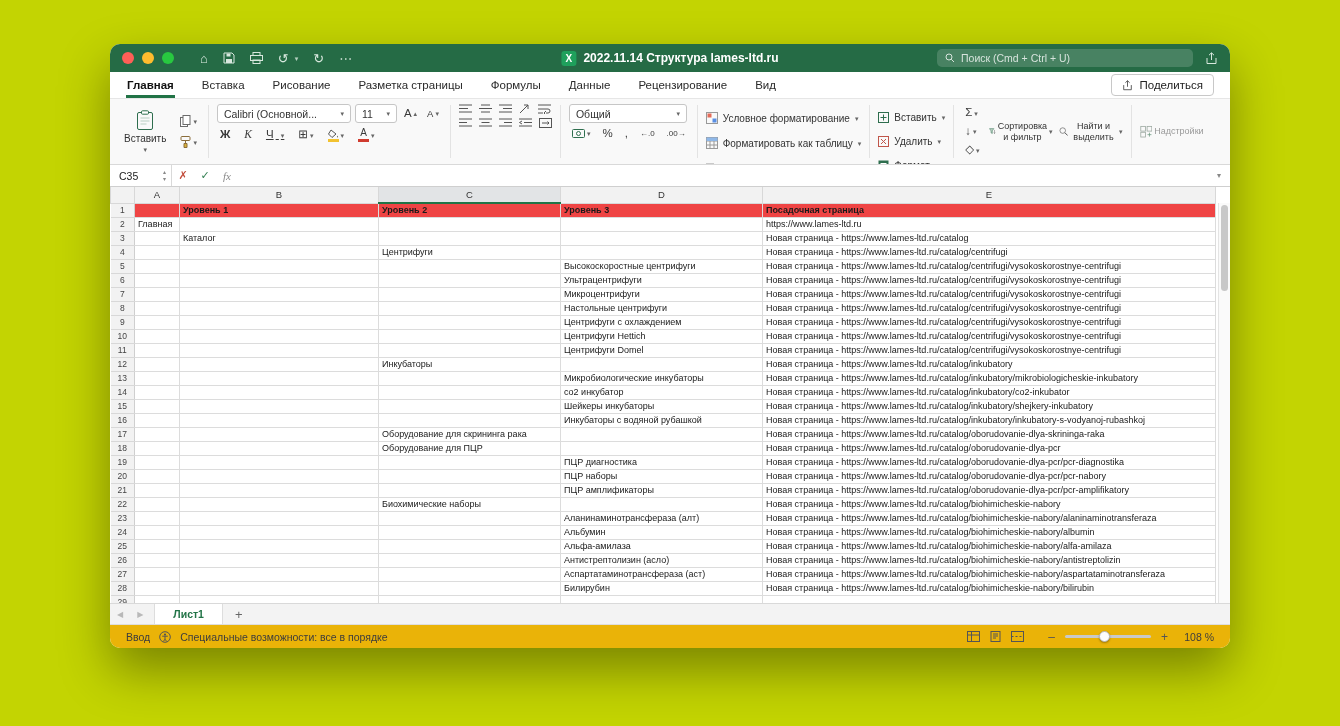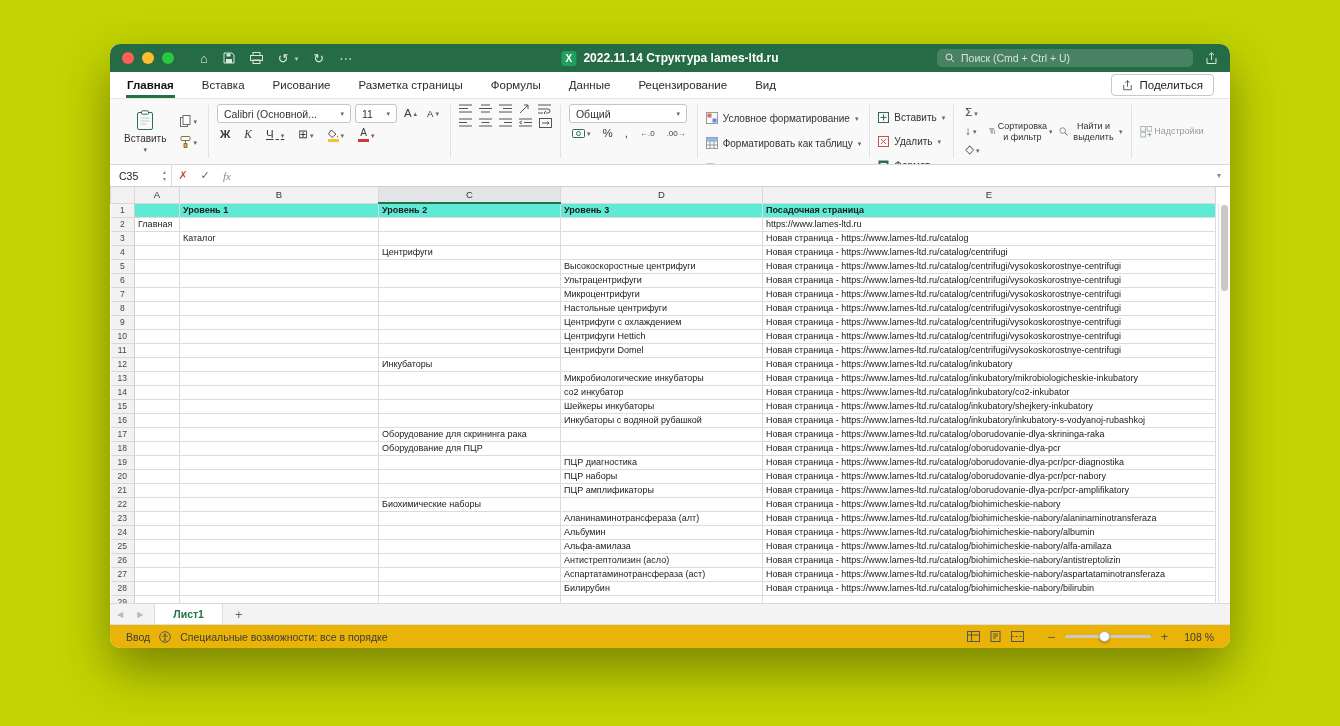--- a/index.html
+++ b/index.html
@@ -73,21 +73,21 @@
   .gridwrap{position:relative;flex:1 1 auto;overflow:hidden;background:#fff;}
   table{border-collapse:collapse;table-layout:fixed;width:1105px;}
   thead th{height:16px;background:#f2f2f2;border:1px solid #d8d8d8;border-top:none;
     font-size:9.5px;font-weight:400;color:#333;padding:0;}
   thead th.corner{background:#f2f2f2;}
   thead th.sel{background:#e2e4e6;border-bottom:2px solid #217346;}
   td{height:14px;border-right:1px solid #dcdcdc;border-bottom:1px solid #dcdcdc;font-size:9px;
     color:#1a1a1a;padding:0 1px 0 3px;white-space:nowrap;overflow:hidden;}
   td.rh{background:#f2f2f2;border-right:1px solid #cfcfcf;border-bottom:1px solid #d8d8d8;
     text-align:center;color:#444;font-size:8.5px;padding:0;}
-  tr.hdr td:not(.rh){background:#5eead4;font-weight:700;}
+  tr.hdr td:not(.rh){background:#ef4444;font-weight:700;}
   .vscroll{position:absolute;top:16px;right:0;bottom:0;width:12px;background:#fafafa;border-left:1px solid #e4e4e4;}
   .vthumb{position:absolute;top:2px;left:2px;width:7px;height:86px;border-radius:4px;background:#c8c8c8;}
 
   
   .stabs{flex:0 0 21px;background:#f3f3f3;border-top:1px solid #d9d9d9;display:flex;align-items:center;}
   .snav{color:#b9b9b9;font-size:8px;padding:0 7px;}
   .stab{height:100%;background:#fff;color:#217346;font-weight:700;display:flex;align-items:center;
     padding:0 18px;border-left:1px solid #ddd;border-right:1px solid #ddd;font-size:10.5px;margin-left:4px;}
   .sadd{color:#666;font-size:13px;padding:0 12px;}
 

